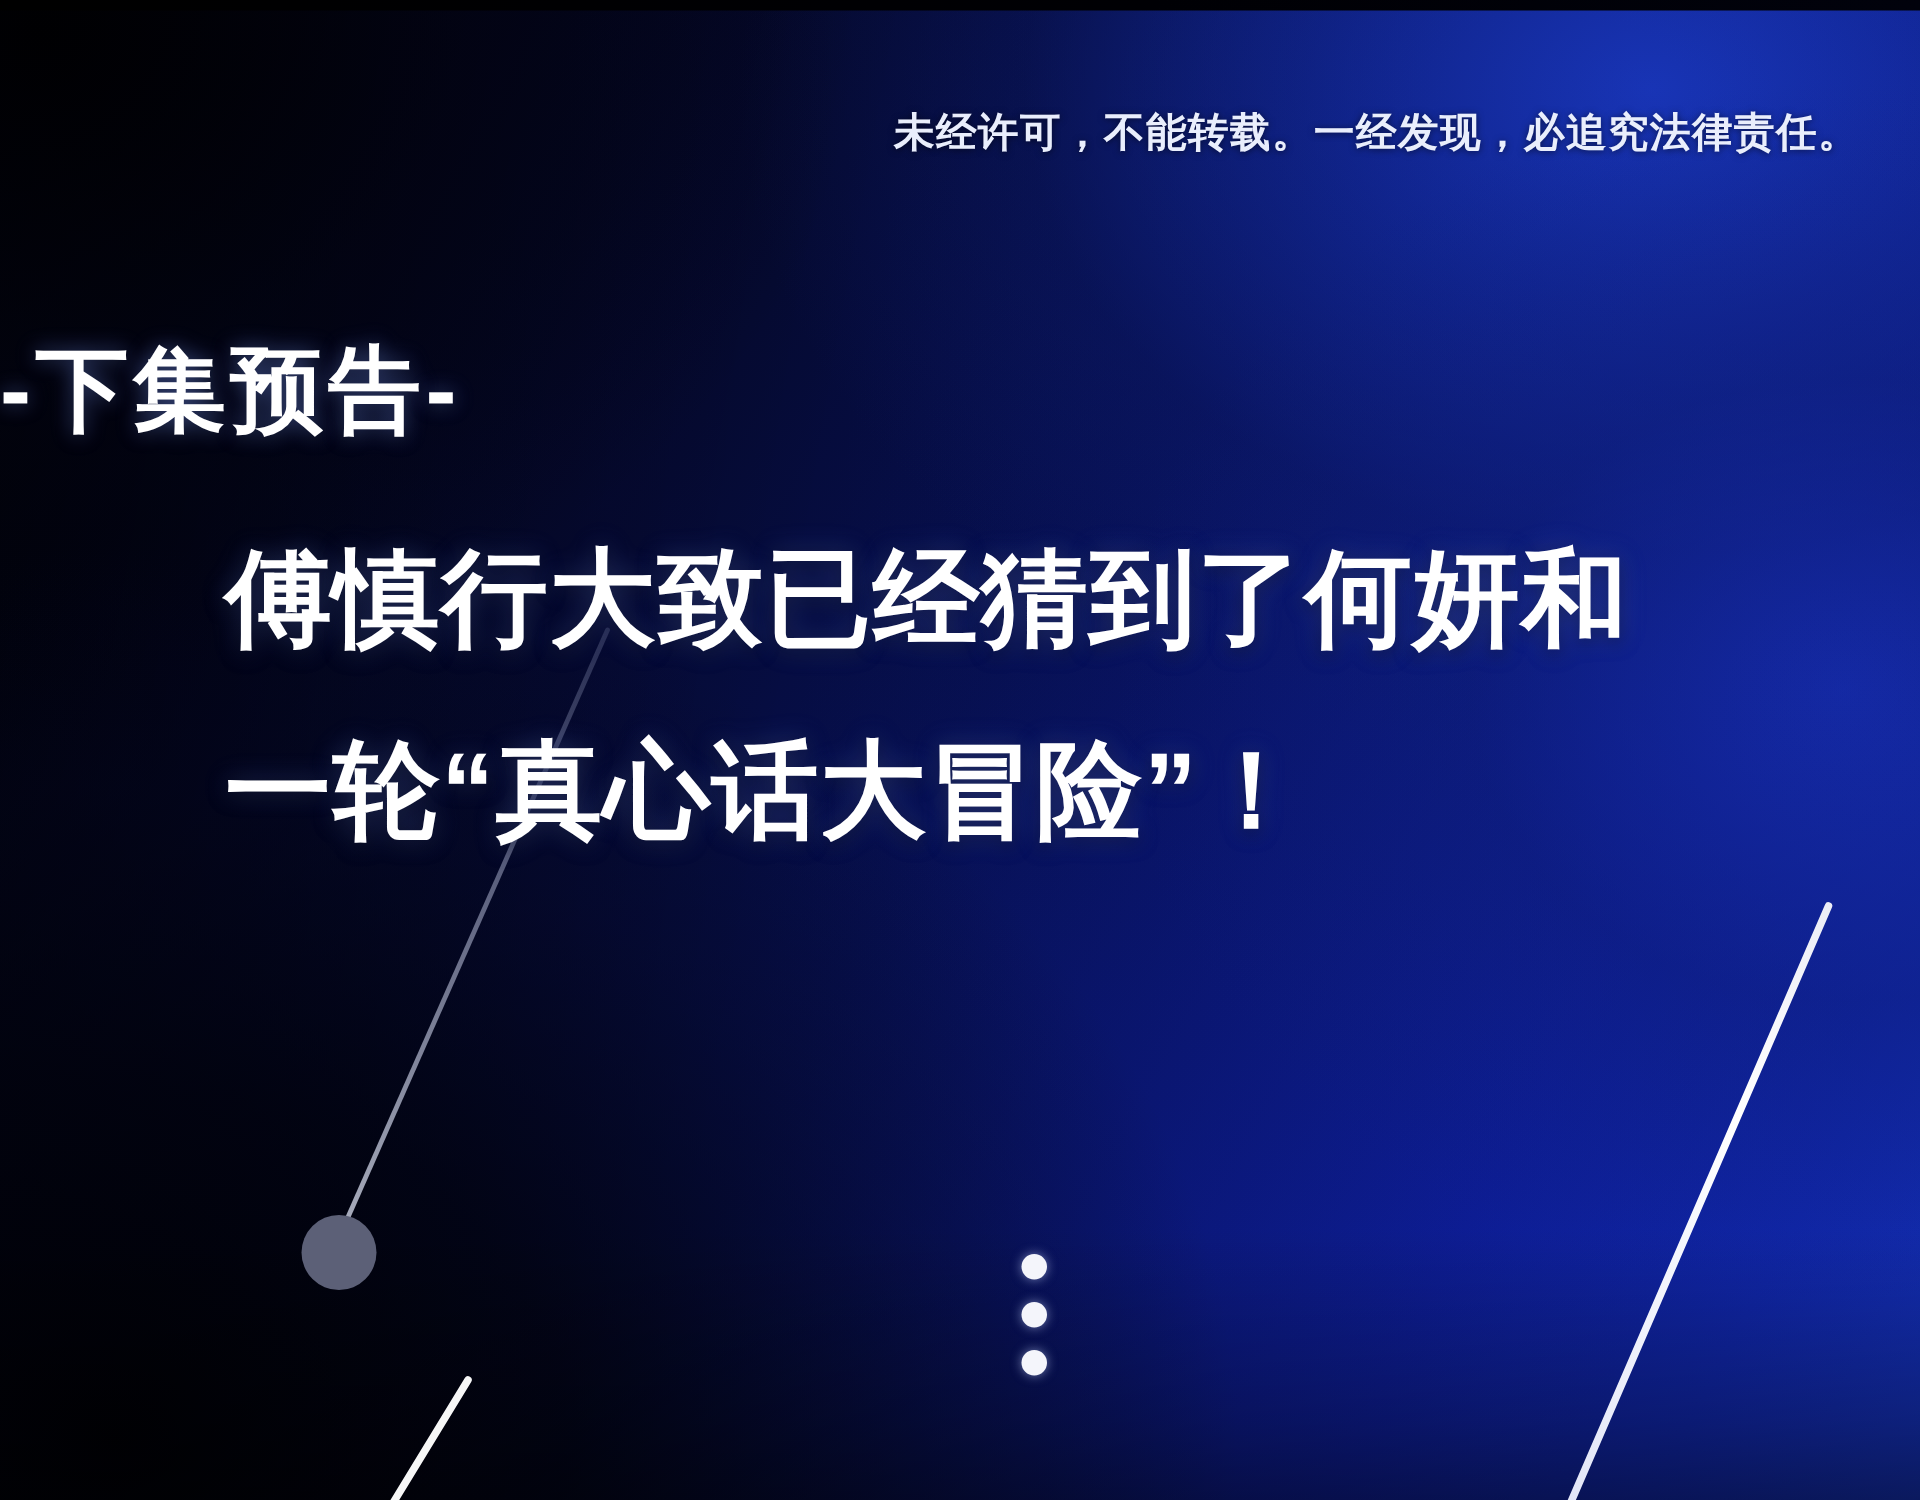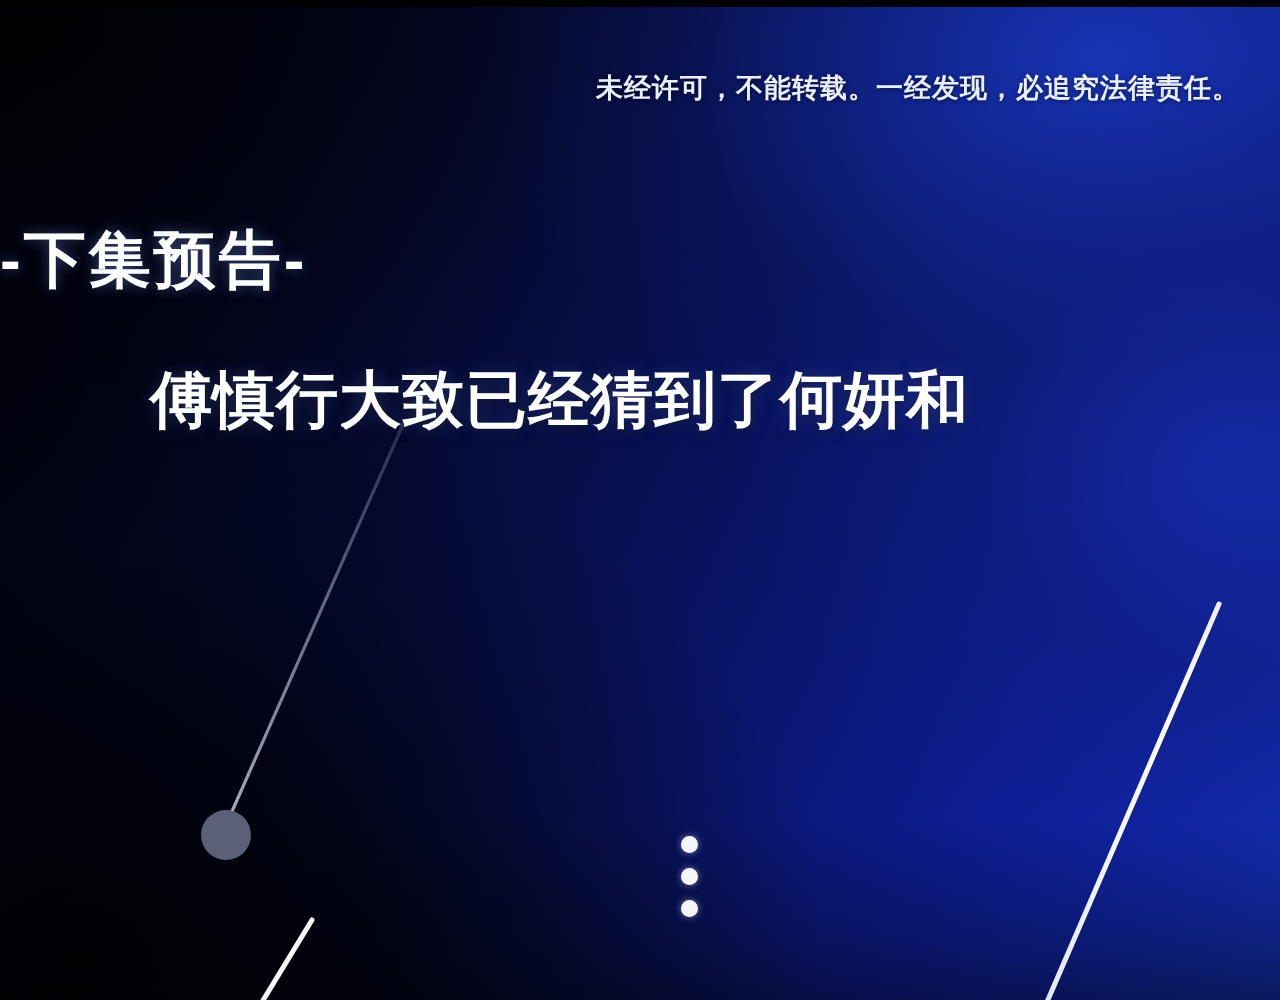--- a/index.html
+++ b/index.html
@@ -131,21 +131,21 @@
   }
 
   .preview-body {
     position: absolute;
     top: 336px;
     left: 150px;
     width: 1010px;
   }
   .preview-line {
     color: #ffffff;
-    font-size: 62px;
+    font-size: 71px;
     font-weight: 900;
     line-height: 128px;
     letter-spacing: 1px;
     white-space: nowrap;
     text-shadow:
       0 0 18px rgba(110,140,255,0.30),
       0 3px 12px rgba(0,0,0,0.55);
   }
 
   .ellipsis-dots {
@@ -200,20 +200,21 @@
 
     <line x1="312" y1="920" x2="262" y2="1002" stroke="#ffffff" stroke-width="5" stroke-linecap="round" opacity="0.97"></line>
   </svg>
 
   <div class="copyright">未经许可，不能转载。一经发现，必追究法律责任。</div>
 
   <div class="episode-title">-下集预告-</div>
 
   <div class="preview-body">
     <div class="preview-line">傅慎行大致已经猜到了何妍和</div>
+    <div class="preview-line">一轮“真心话大冒险”！</div>
   </div>
 
   <div class="ellipsis-dots">
     <div class="dot"></div>
     <div class="dot"></div>
     <div class="dot"></div>
   </div>
 
 </div>
 

